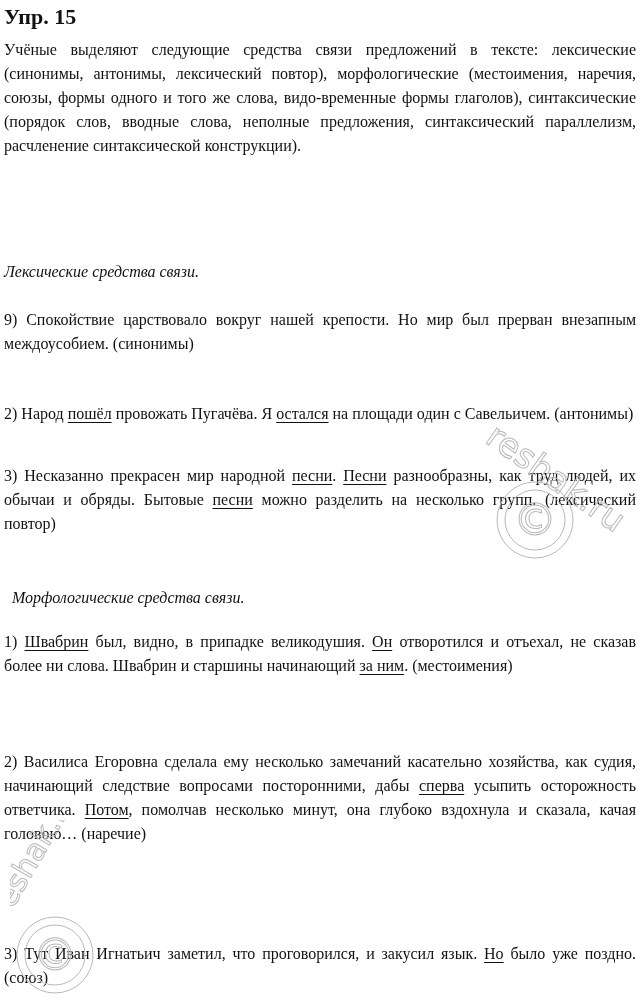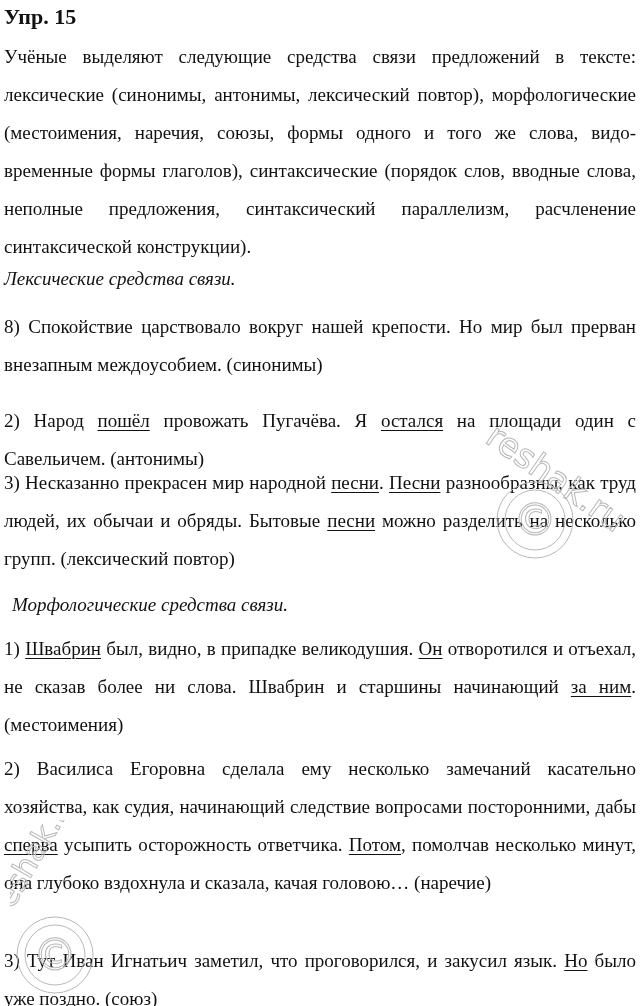--- a/index.html
+++ b/index.html
@@ -4,39 +4,39 @@
 <style>
   html, body { margin: 0; padding: 0; background: #ffffff; }
   body {
     width: 640px; height: 1006px; position: relative; overflow: hidden;
     font-family: "Liberation Serif", serif; color: #111;
   }
   .page { position: absolute; left: 4px; top: 0; width: 632px; }
   .title { position: absolute; left: 0; top: 4px; font-weight: bold; font-size: 22px; }
   .para {
     position: absolute; left: 0; width: 632px;
-    font-size: 19px; line-height: 38px; text-align: justify;
+    font-size: 16px; line-height: 24px; text-align: justify;
     text-align-last: left;
   }
   .italic { font-style: italic; }
   u { text-decoration-thickness: 1px; text-underline-offset: 3px; }
   .wm { position: absolute; pointer-events: none; }
 </style>
 </head>
 <body>
 
 <div class="page">
   <div class="title">Упр. 15</div>
 
   <div class="para" style="top:38px;">Учёные выделяют следующие средства связи предложений в тексте: лексические (синонимы, антонимы, лексический повтор), морфологические (местоимения, наречия, союзы, формы одного и того же слова, видо-временные формы глаголов), синтаксические (порядок слов, вводные слова, неполные предложения, синтаксический параллелизм, расчленение синтаксической конструкции).</div>
 
   <div class="para italic" style="top:260px;">Лексические средства связи.</div>
 
   <div class="para" style="top:308px;">
-    <span>8) Спокойствие царствовало вокруг нашей крепости. Но мир был прерван внезапным междоусобием. (синонимы)</span>
+    <span>9) Спокойствие царствовало вокруг нашей крепости. Но мир был прерван внезапным междоусобием. (синонимы)</span>
   </div>
 
   <div class="para" style="top:402px;">
     <span>2) Народ </span><u>пошёл</u><span> провожать Пугачёва. Я </span><u>остался</u><span> на площади один с Савельичем. (антонимы)</span>
   </div>
 
   <div class="para" style="top:464px;">
     <span>3) Несказанно прекрасен мир народной </span><u>песни</u><span>. </span><u>Песни</u><span> разнообразны, как труд людей, их обычаи и обряды. Бытовые </span><u>песни</u><span> можно разделить на несколько групп. (лексический повтор)</span>
   </div>
 

